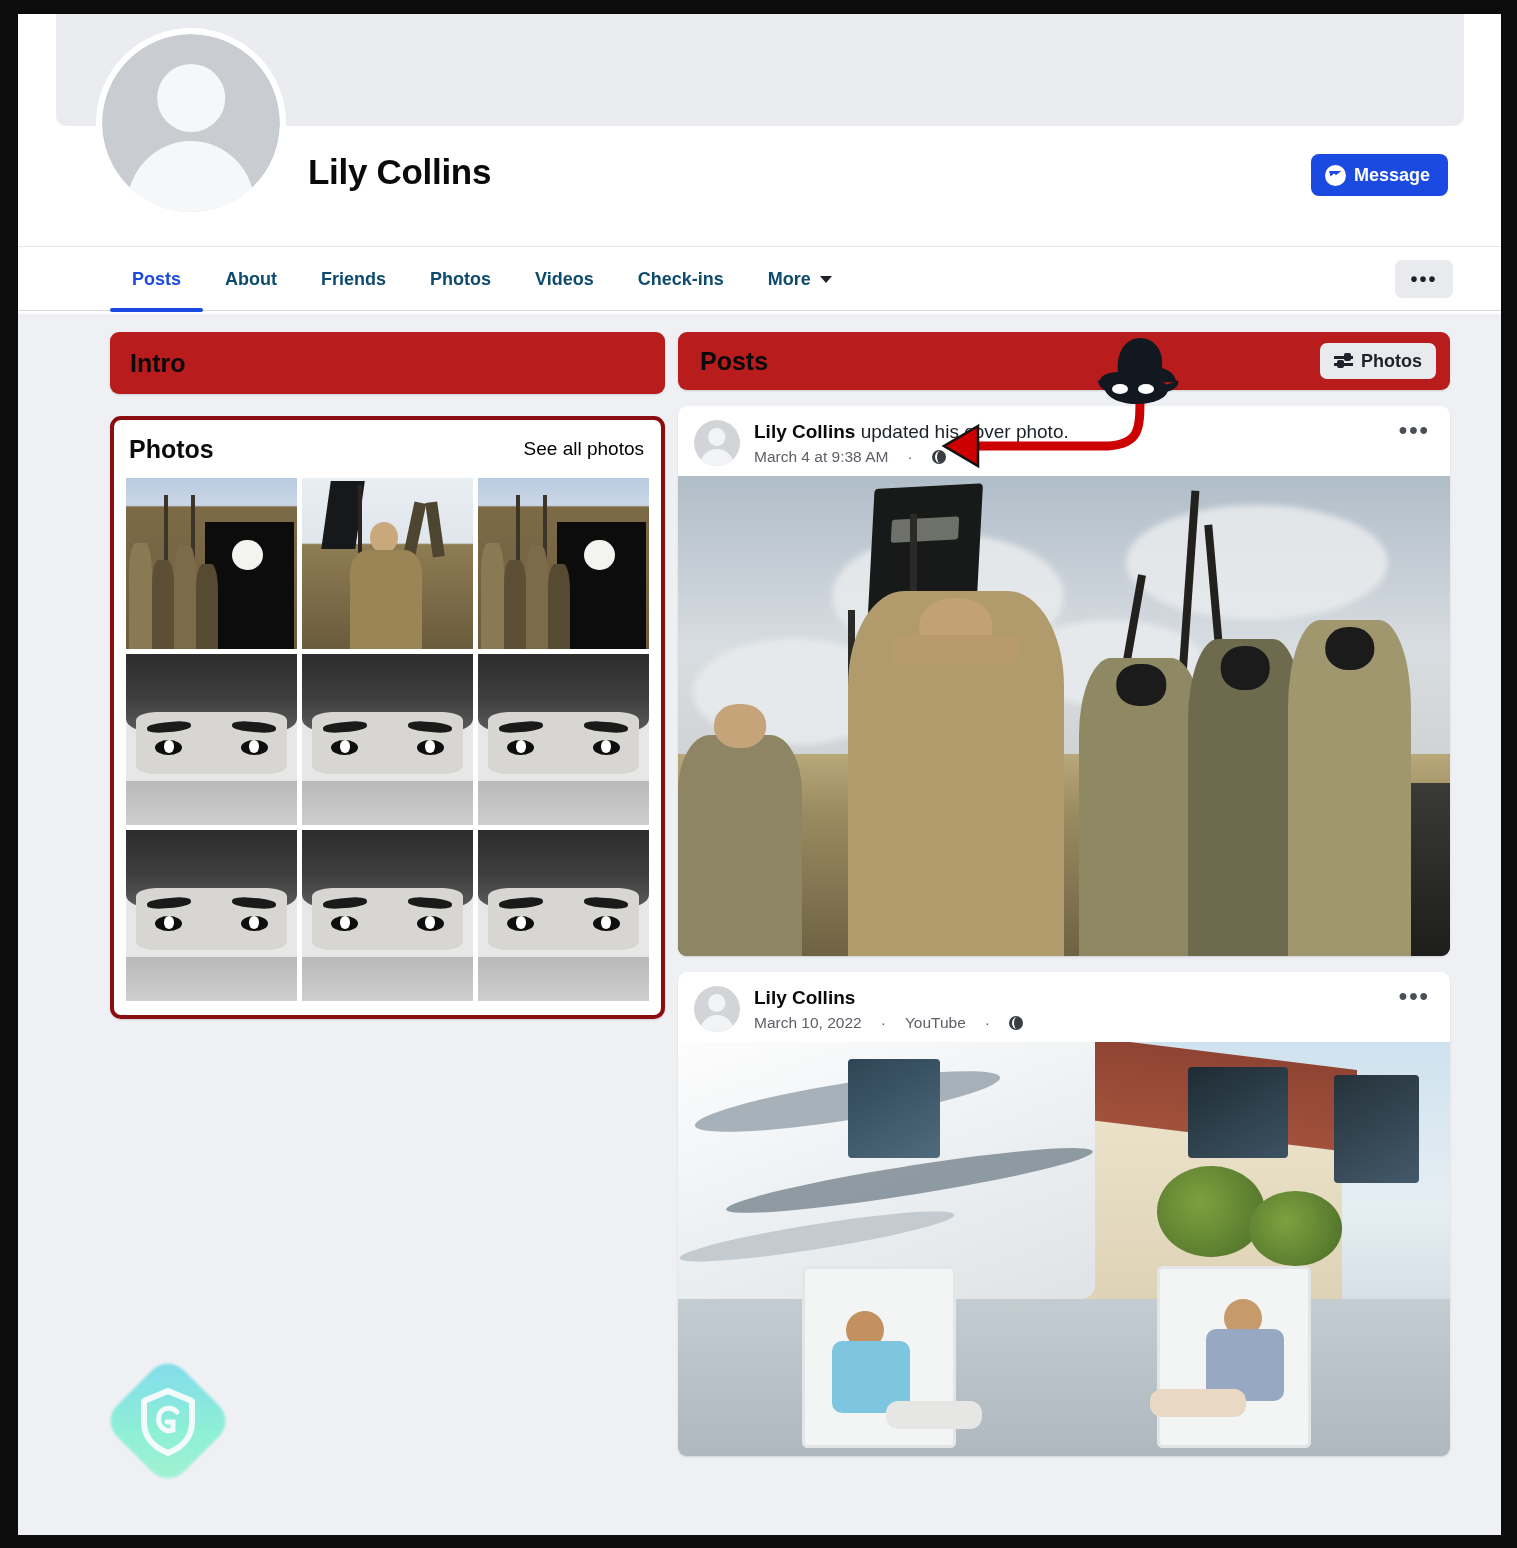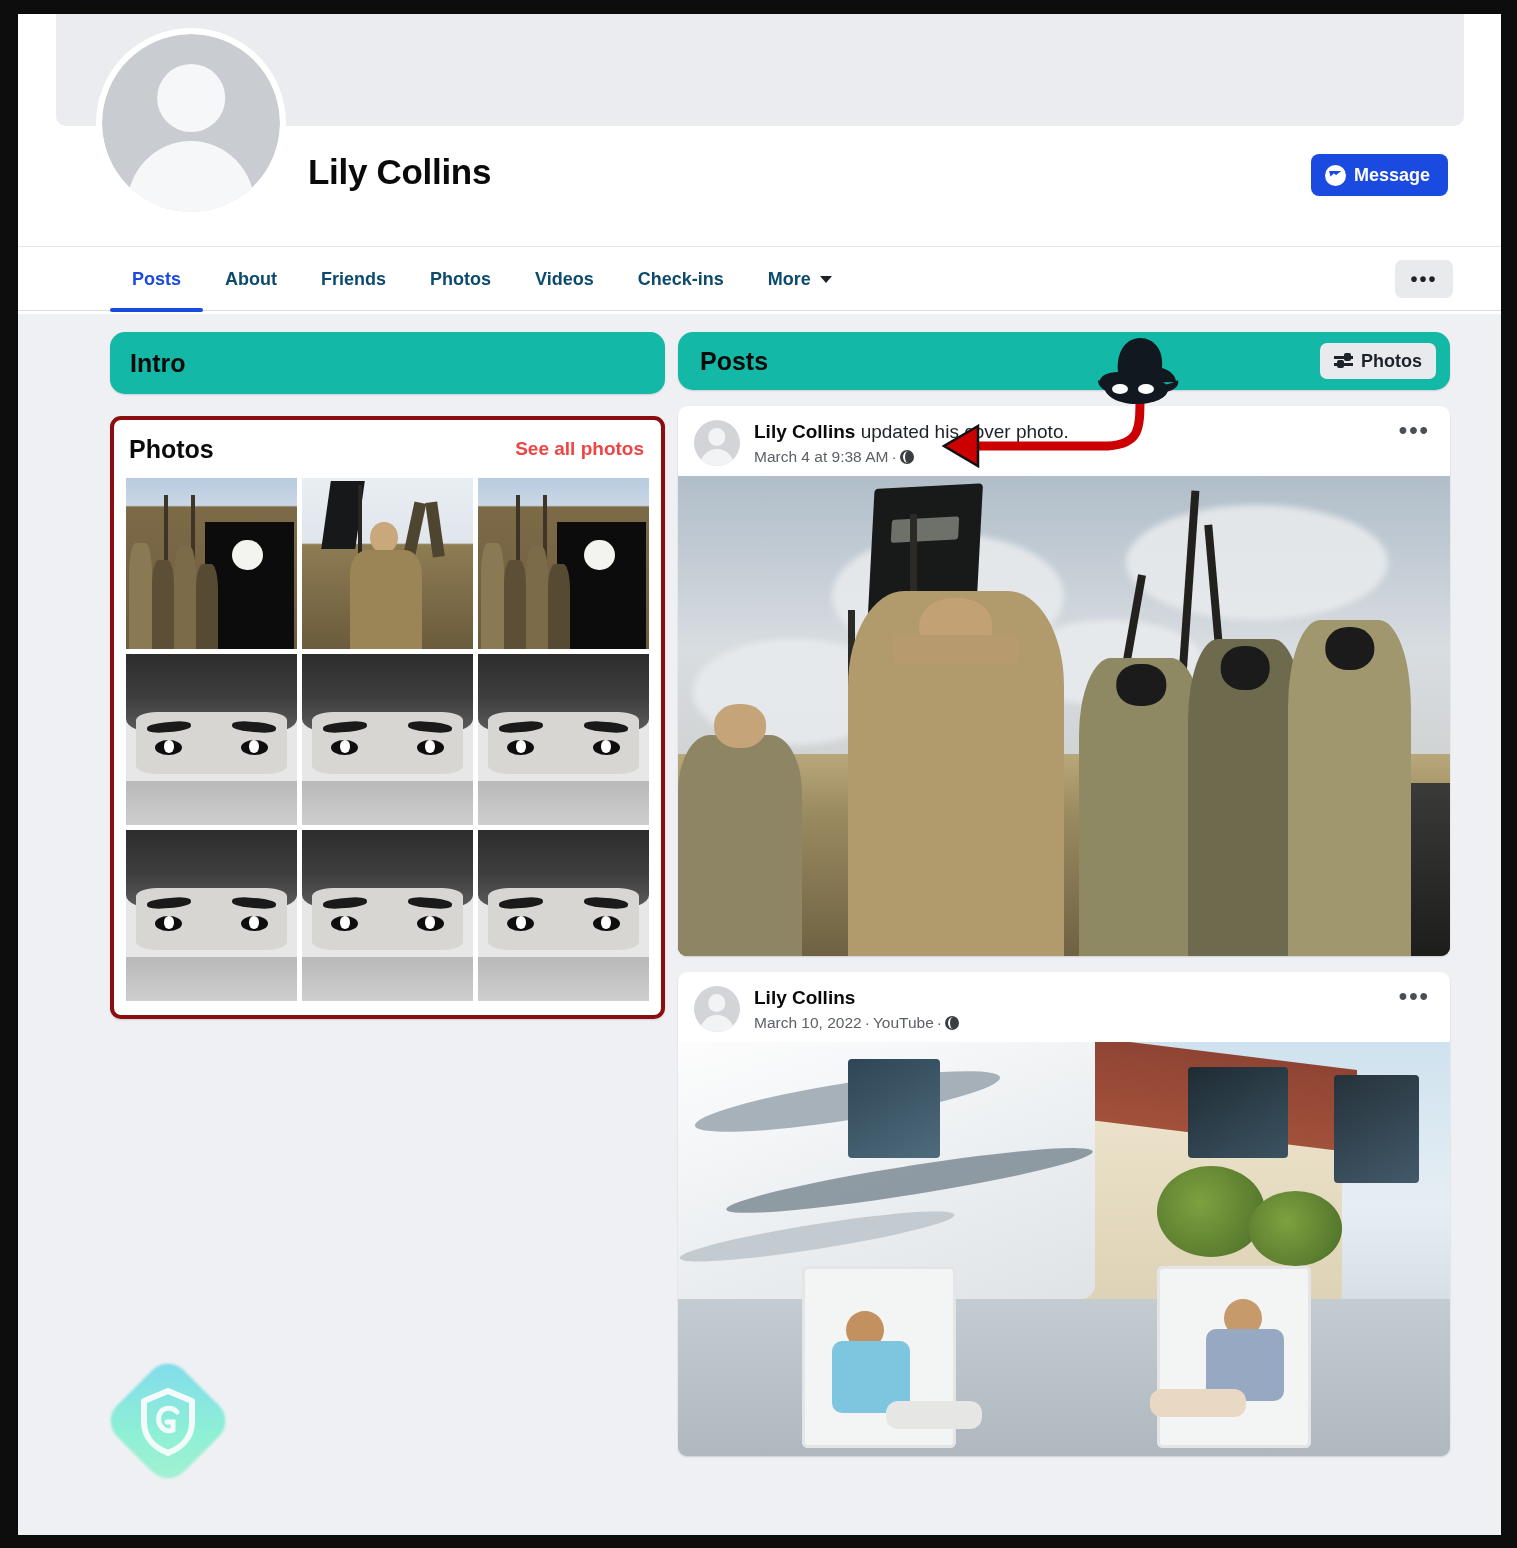--- a/index.html
+++ b/index.html
@@ -198,22 +198,22 @@
     z-index: 0;
   }
 
   
   #left-col {
     position: absolute;
     left: 92px; top: 18px;
     width: 555px;
   }
   .card {
-    background: #14b8a6;
-    border-radius: 15px;
+    background: #b91c1c;
+    border-radius: 9px;
     box-shadow: 0 1px 2px rgba(0,0,0,.14);
   }
 
   #intro-card {
     height: 62px;
     display: flex;
     align-items: center;
     padding-left: 20px;
     margin-bottom: 22px;
   }
@@ -232,22 +232,22 @@
   }
   #photos-head {
     height: 58px;
     display: flex;
     align-items: center;
     justify-content: space-between;
     padding: 0 17px 0 15px;
   }
   #see-all-photos {
     font-size: 19px;
-    color: #ef4444;
-    font-weight: bold;
+    color: #000000;
+    font-weight: normal;
     cursor: pointer;
   }
 
   #photo-grid {
     display: grid;
     grid-template-columns: repeat(3, 1fr);
     gap: 5px;
     padding: 0 12px 14px 12px;
   }
   .photo-cell {
@@ -527,21 +527,21 @@
     font-weight: bold;
     color: #0a0a0a;
   }
   .post-author .normal { font-weight: normal; color: #1d2129; }
   .post-sub {
     font-size: 15.5px;
     color: #5b5f66;
     margin-top: 5px;
     display: flex;
     align-items: center;
-    gap: 3px;
+    gap: 19px;
   }
   .globe-icon {
     display: inline-block;
     width: 14px; height: 14px;
     border-radius: 50%;
     background: #3a3d42;
     position: relative;
   }
   .globe-icon::after {
     content: "";

